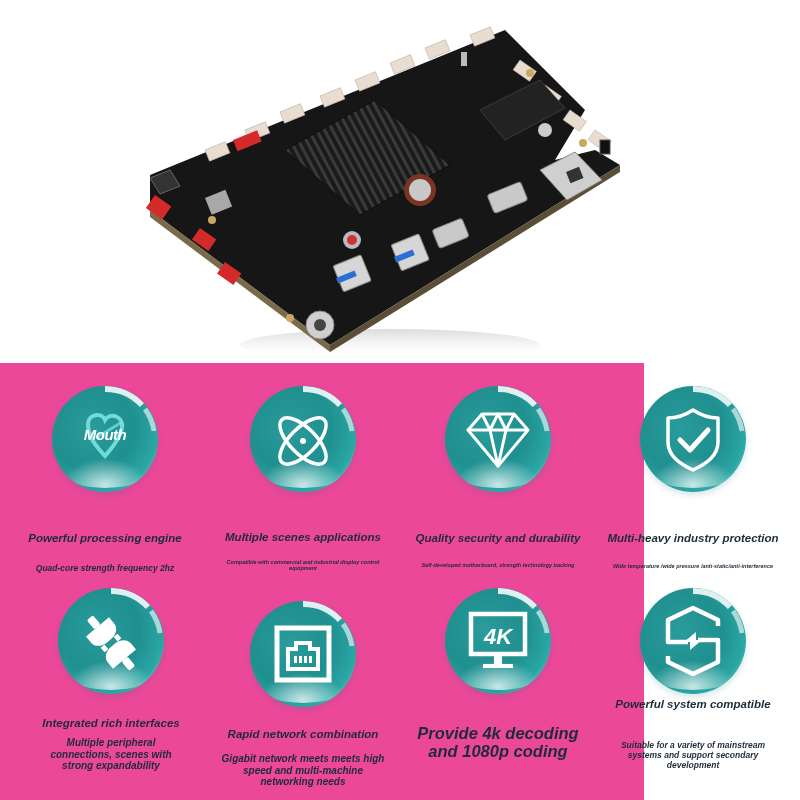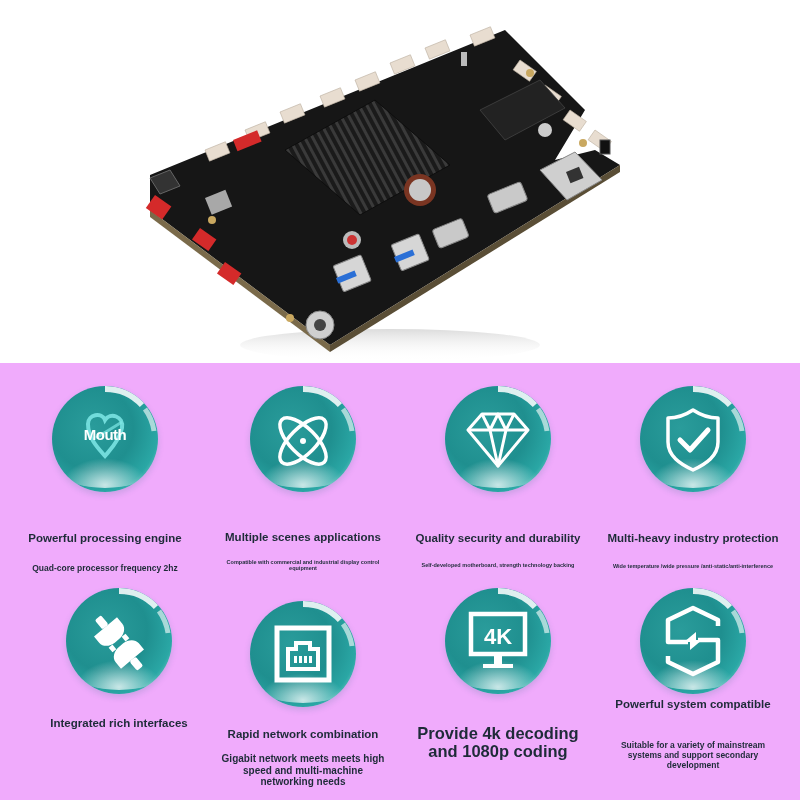--- a/index.html
+++ b/index.html
@@ -2,21 +2,21 @@
 <html><head>
 <meta charset="utf-8">
 <style>
   * { box-sizing: border-box; margin: 0; padding: 0; }
   html, body { width: 800px; height: 800px; overflow: hidden; background: #ffffff; }
   body { font-family: "Liberation Sans", "DejaVu Sans", sans-serif; color: #1e2b38; position: relative; }
 
   .hero { position: absolute; left: 0; top: 0; width: 800px; height: 363px; background: #ffffff; overflow: hidden; }
   .hero svg { position: absolute; left: 0; top: 0; }
 
-  .features { position: absolute; left: 0; top: 363px; width: 800px; height: 437px; background: #f0abfc; }
+  .features { position: absolute; left: 0; top: 363px; width: 644px; height: 437px; background: #ec4899; font-style: italic; }
 
   .card { position: absolute; width: 200px; text-align: center; }
   .bubble { position: absolute; width: 106px; height: 106px; border-radius: 50%;
     left: 47px; top: 0;
     background: radial-gradient(circle at 38% 40%, #2a9c9b 0%, #1f8f8f 45%, #2aa7a5 72%, #9fdcd8 92%, #e6f7f6 100%);
     box-shadow: 0 3px 6px rgba(30,110,120,0.18);
     overflow: hidden; }
   .bubble::before { content: ""; position: absolute; left: 50%; top: 0; width: 53px; height: 53px;
     border-top-right-radius: 53px;
     background: conic-gradient(from 0deg at 0% 100%, rgba(255,255,255,0) 0deg, rgba(255,255,255,0) 0deg);
@@ -130,21 +130,21 @@
         <path d="M93 23 A50 50 0 0 1 102 45" stroke="#ffffff" stroke-opacity="0.6" stroke-width="5" fill="none"></path>
       </svg>
       <svg class="icon" viewBox="0 0 106 106">
         <path d="M36 38 C36 28 50 26 53 34 C58 26 72 30 70 42 C68 54 58 64 53 70 C46 62 36 52 36 38 Z" fill="none" stroke="#7fe8e6" stroke-width="4" opacity="0.85"></path>
         <path d="M44 52 L70 36" stroke="#7fe8e6" stroke-width="3" opacity="0.7"></path>
       </svg>
       <div class="mouth-label">Mouth</div>
       <div class="gloss"></div>
     </div>
     <div class="title" style="top:146px;">Powerful processing engine</div>
-    <div class="desc small" style="top:177px;">Quad-core processor frequency 2hz</div>
+    <div class="desc small" style="top:177px;">Quad-core strength frequency 2hz</div>
   </div>
 
   <div class="card" style="left:203px; top:23px; height:200px;">
     <div class="bubble">
       <svg class="arc" viewBox="0 0 106 106">
         <path d="M53 3 A50 50 0 0 1 90 19" stroke="#ffffff" stroke-opacity="0.85" stroke-width="6" fill="none"></path>
         <path d="M93 23 A50 50 0 0 1 102 45" stroke="#ffffff" stroke-opacity="0.6" stroke-width="5" fill="none"></path>
       </svg>
       <svg class="icon" viewBox="0 0 106 106">
         <ellipse cx="53" cy="55" rx="30" ry="13" transform="rotate(45 53 55)" fill="none" stroke="#ffffff" stroke-width="3.5"></ellipse>
@@ -186,39 +186,40 @@
       <svg class="icon" viewBox="0 0 106 106">
         <path d="M53 24 C62 30 70 32 78 32 L78 56 C78 70 66 78 53 84 C40 78 28 70 28 56 L28 32 C36 32 44 30 53 24 Z" fill="none" stroke="#ffffff" stroke-width="3.5" stroke-linejoin="round"></path>
         <path d="M40 54 L50 64 L68 44" fill="none" stroke="#ffffff" stroke-width="5" stroke-linecap="round" stroke-linejoin="round"></path>
       </svg>
       <div class="gloss"></div>
     </div>
     <div class="title" style="top:146px;">Multi-heavy industry protection</div>
     <div class="desc tiny" style="top:177px;">Wide temperature /wide pressure /anti-static/anti-interference</div>
   </div>
 
-  <div class="card" style="left:19px; top:225px; height:210px;">
+  <div class="card" style="left:11px; top:225px; height:210px;">
     <div class="bubble">
       <svg class="arc" viewBox="0 0 106 106">
         <path d="M53 3 A50 50 0 0 1 90 19" stroke="#ffffff" stroke-opacity="0.85" stroke-width="6" fill="none"></path>
         <path d="M93 23 A50 50 0 0 1 102 45" stroke="#ffffff" stroke-opacity="0.6" stroke-width="5" fill="none"></path>
       </svg>
       <svg class="icon" viewBox="0 0 106 106">
         <g transform="rotate(-40 53 55)" fill="#ffffff">
           <rect x="49" y="22" width="8" height="12" rx="2"></rect>
           <path d="M38 34 L68 34 L68 42 C68 48 62 52 56 52 L50 52 C44 52 38 48 38 42 Z"></path>
           <path d="M38 58 L68 58 L68 66 C68 72 62 76 56 76 L50 76 C44 76 38 72 38 66 Z" transform="rotate(180 53 67)"></path>
           <rect x="49" y="76" width="8" height="12" rx="2"></rect>
           <rect x="42" y="52" width="5" height="6"></rect>
           <rect x="59" y="52" width="5" height="6"></rect>
         </g>
       </svg>
       <div class="gloss"></div>
     </div>
     <div class="title" style="top:129px;">Integrated rich interfaces</div>
+    <div class="desc med" style="top:149px; padding:0 26px;">Multiple peripheral connections, scenes with strong expandability</div>
   </div>
 
   <div class="card" style="left:203px; top:238px; height:210px;">
     <div class="bubble">
       <svg class="arc" viewBox="0 0 106 106">
         <path d="M53 3 A50 50 0 0 1 90 19" stroke="#ffffff" stroke-opacity="0.85" stroke-width="6" fill="none"></path>
         <path d="M93 23 A50 50 0 0 1 102 45" stroke="#ffffff" stroke-opacity="0.6" stroke-width="5" fill="none"></path>
       </svg>
       <svg class="icon" viewBox="0 0 106 106">
         <rect x="27" y="27" width="52" height="52" fill="none" stroke="#ffffff" stroke-width="5"></rect>

